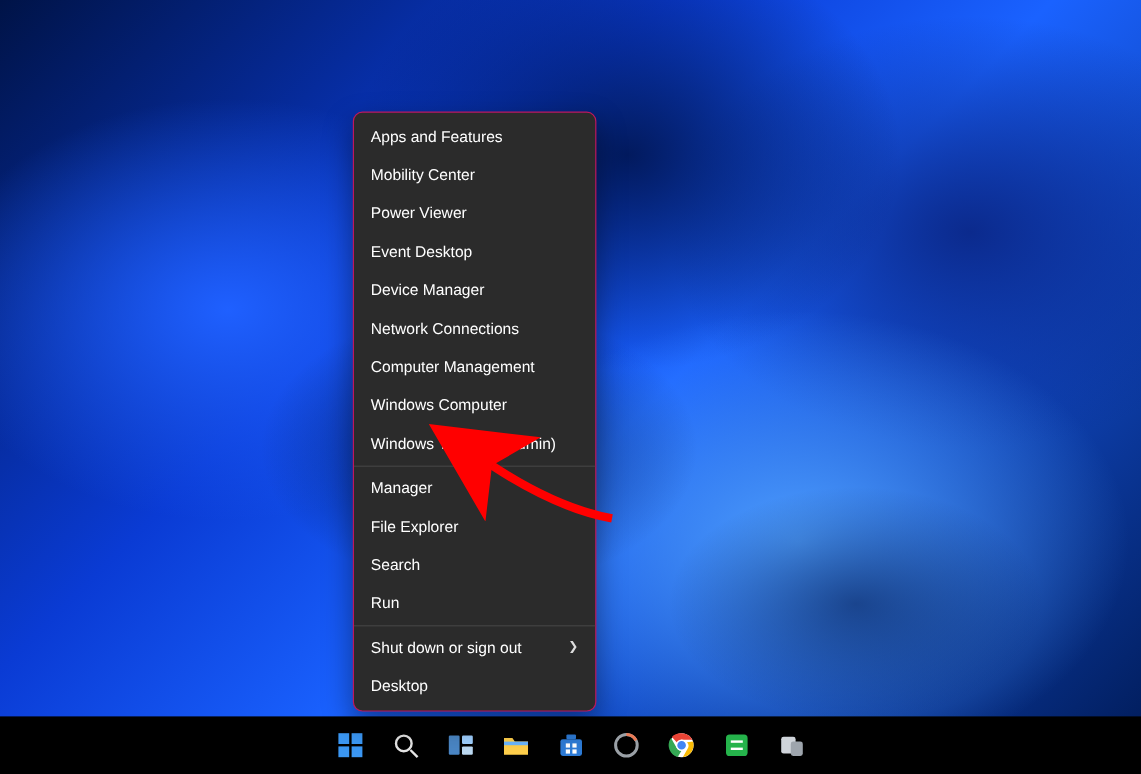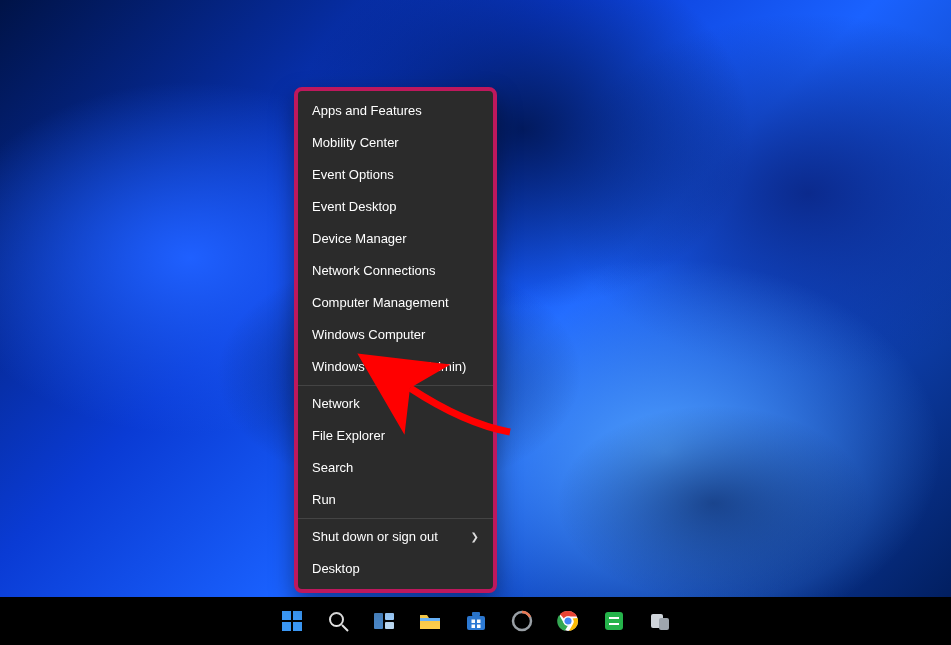--- a/index.html
+++ b/index.html
@@ -32,21 +32,21 @@
   }
   .tb-icon { width: 26px; height: 26px; display: flex; align-items: center; justify-content: center; }
   .tb-icon svg { width: 24px; height: 24px; }
 
   
   .ctx-menu {
     position: absolute;
     left: 294px; bottom: 52px;
     width: 203px;
     background: #2b2b2b;
-    border: 4px solid #be185d;
+    border: 1px solid #be185d;
     border-radius: 8px;
     padding: 4px 0;
     box-shadow: 0 10px 24px rgba(0,0,0,.4);
     z-index: 20;
     color: #fff;
     font-size: 13px;
   }
   .ctx-item {
     position: relative;
     height: 32px; line-height: 32px;
@@ -70,29 +70,29 @@
   .arrow-annot svg { width: 100%; height: 100%; overflow: visible; }
 </style>
 </head>
 <body>
 
 <div class="desktop"></div>
 
 <div class="ctx-menu">
   <div class="ctx-item"><span>Apps and Features</span></div>
   <div class="ctx-item"><span>Mobility Center</span></div>
-  <div class="ctx-item"><span>Event Options</span></div>
+  <div class="ctx-item"><span>Power Viewer</span></div>
   <div class="ctx-item"><span>Event Desktop</span></div>
   <div class="ctx-item"><span>Device Manager</span></div>
   <div class="ctx-item"><span>Network Connections</span></div>
   <div class="ctx-item"><span>Computer Management</span></div>
   <div class="ctx-item"><span>Windows Computer</span></div>
   <div class="ctx-item"><span>Windows Terminal (Admin)</span></div>
   <div class="ctx-sep"></div>
-  <div class="ctx-item"><span>Network</span></div>
+  <div class="ctx-item"><span>Manager</span></div>
   <div class="ctx-item"><span>File Explorer</span></div>
   <div class="ctx-item"><span>Search</span></div>
   <div class="ctx-item"><span>Run</span></div>
   <div class="ctx-sep"></div>
   <div class="ctx-item">
     <span>Shut down or sign out</span>
     <span class="ctx-chevron">❯</span>
   </div>
   <div class="ctx-item"><span>Desktop</span></div>
 </div>

